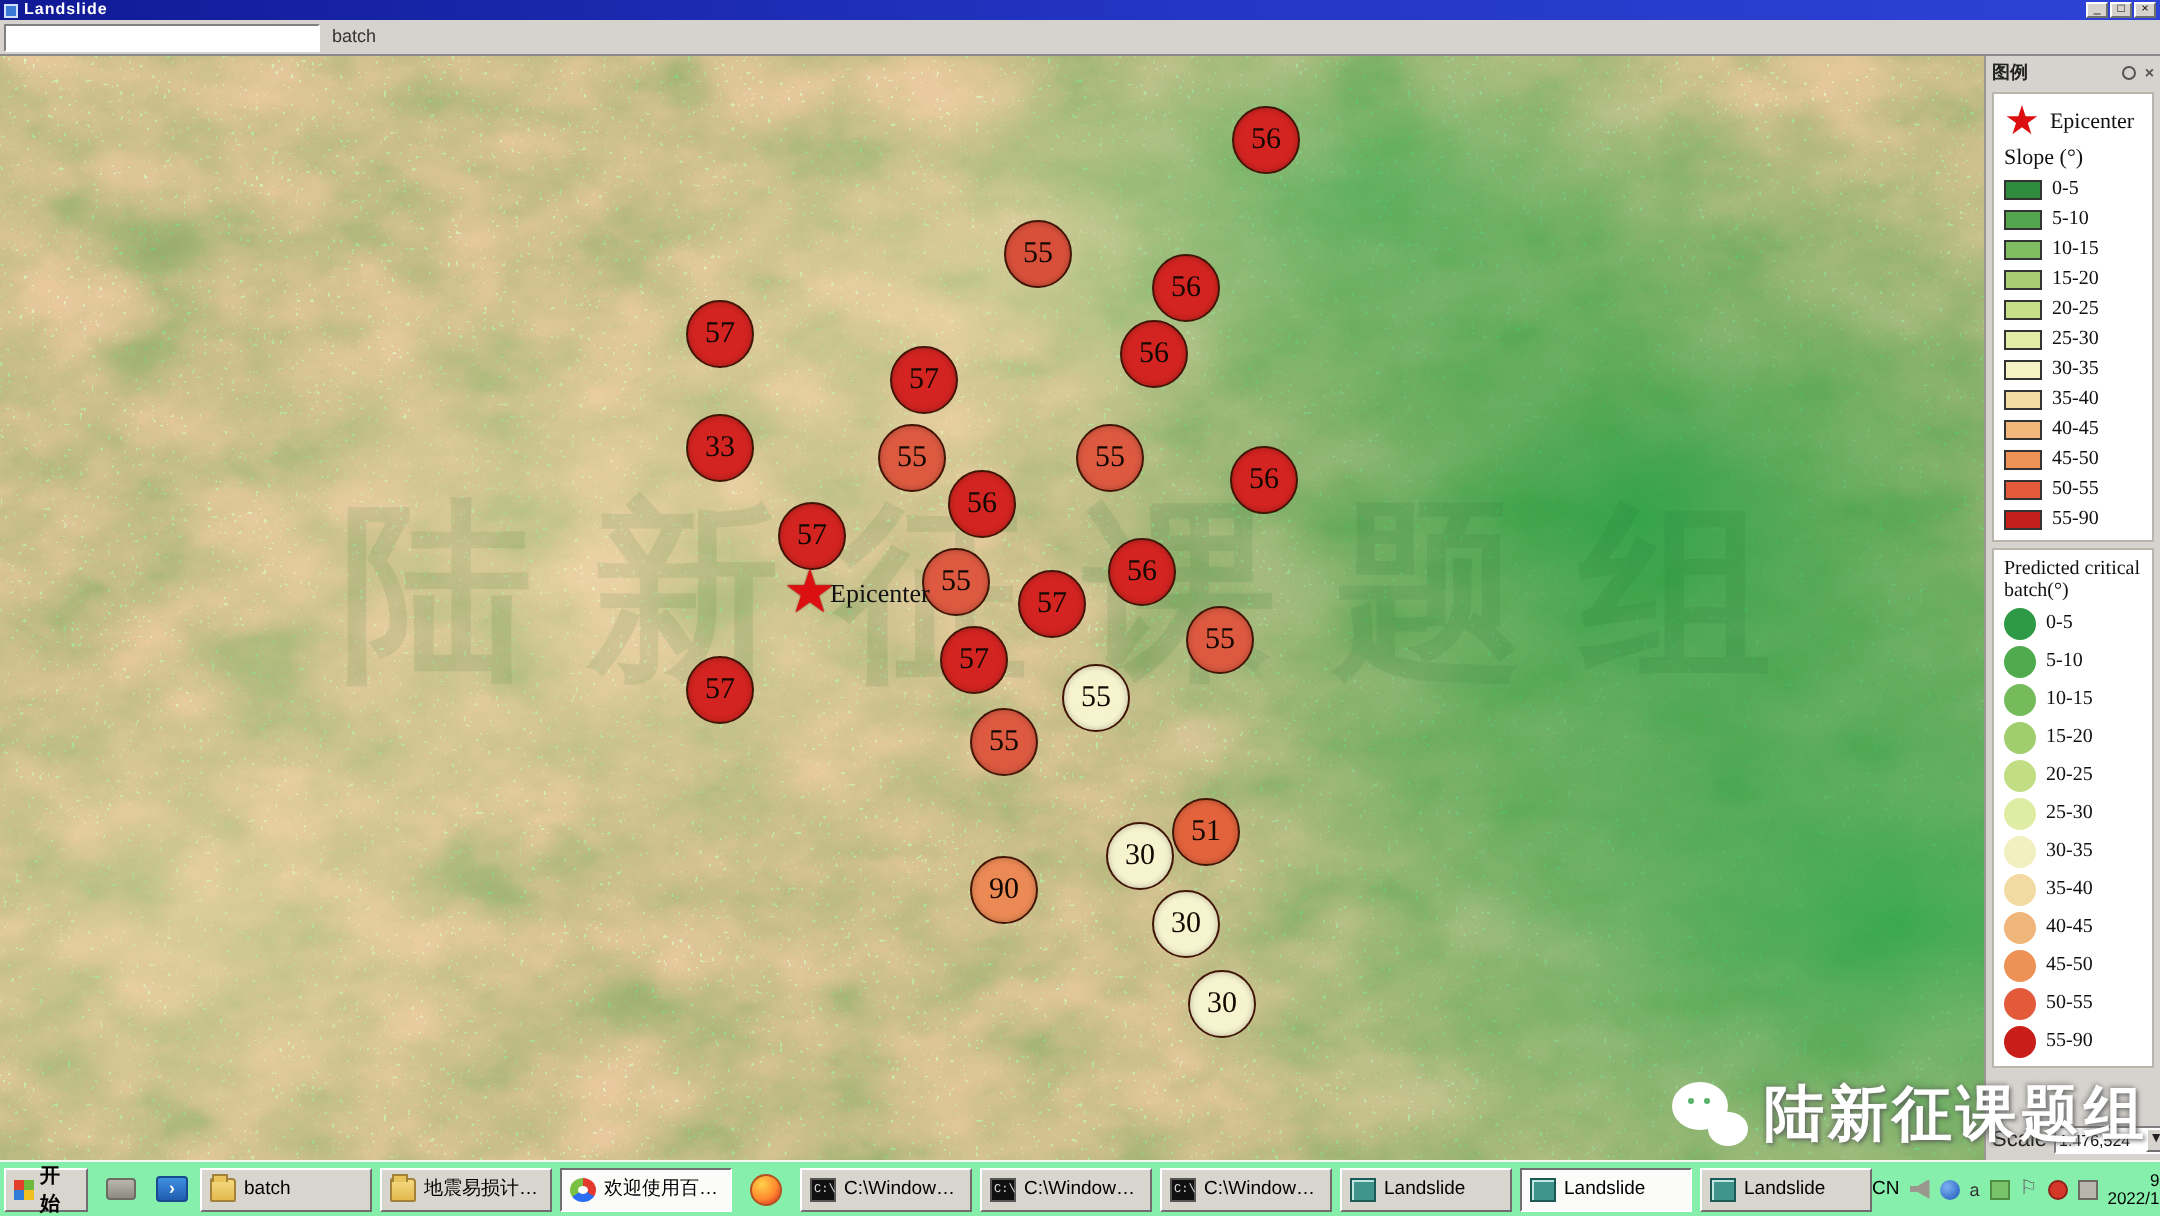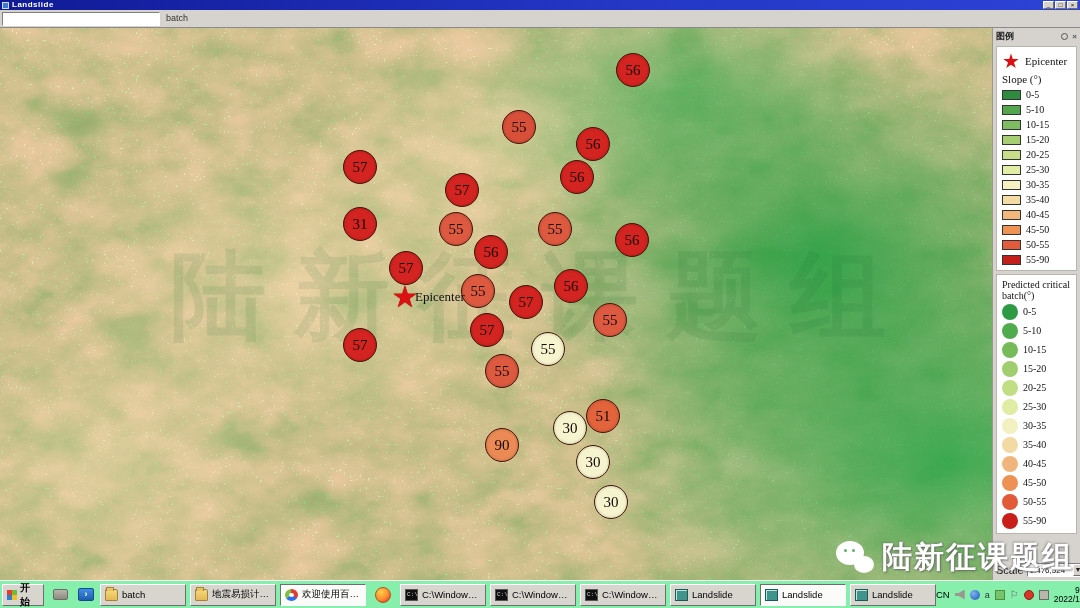--- a/index.html
+++ b/index.html
@@ -157,21 +157,21 @@
   </svg>
   <div class="map-overlay"></div>
   <div class="center-watermark">陆新征课题组</div>
   <div id="marker-layer">
       <div class="marker" style="left: 633px; top: 42px; background: rgb(211, 36, 33);">56</div>
       <div class="marker" style="left: 519px; top: 99px; background: rgb(216, 80, 58);">55</div>
       <div class="marker" style="left: 593px; top: 116px; background: rgb(211, 36, 33);">56</div>
       <div class="marker" style="left: 360px; top: 139px; background: rgb(211, 36, 33);">57</div>
       <div class="marker" style="left: 577px; top: 149px; background: rgb(211, 36, 33);">56</div>
       <div class="marker" style="left: 462px; top: 162px; background: rgb(211, 36, 33);">57</div>
-      <div class="marker" style="left: 360px; top: 196px; background: rgb(211, 36, 33);">31</div>
+      <div class="marker" style="left: 360px; top: 196px; background: rgb(211, 36, 33);">33</div>
       <div class="marker" style="left: 456px; top: 201px; background: rgb(221, 90, 65);">55</div>
       <div class="marker" style="left: 555px; top: 201px; background: rgb(221, 90, 65);">55</div>
       <div class="marker" style="left: 632px; top: 212px; background: rgb(211, 36, 33);">56</div>
       <div class="marker" style="left: 491px; top: 224px; background: rgb(211, 36, 33);">56</div>
       <div class="marker" style="left: 406px; top: 240px; background: rgb(211, 36, 33);">57</div>
       <div class="marker" style="left: 571px; top: 258px; background: rgb(211, 36, 33);">56</div>
       <div class="marker" style="left: 478px; top: 263px; background: rgb(221, 90, 65);">55</div>
       <div class="marker" style="left: 526px; top: 274px; background: rgb(211, 36, 33);">57</div>
       <div class="marker" style="left: 610px; top: 292px; background: rgb(221, 90, 65);">55</div>
       <div class="marker" style="left: 487px; top: 302px; background: rgb(211, 36, 33);">57</div>

